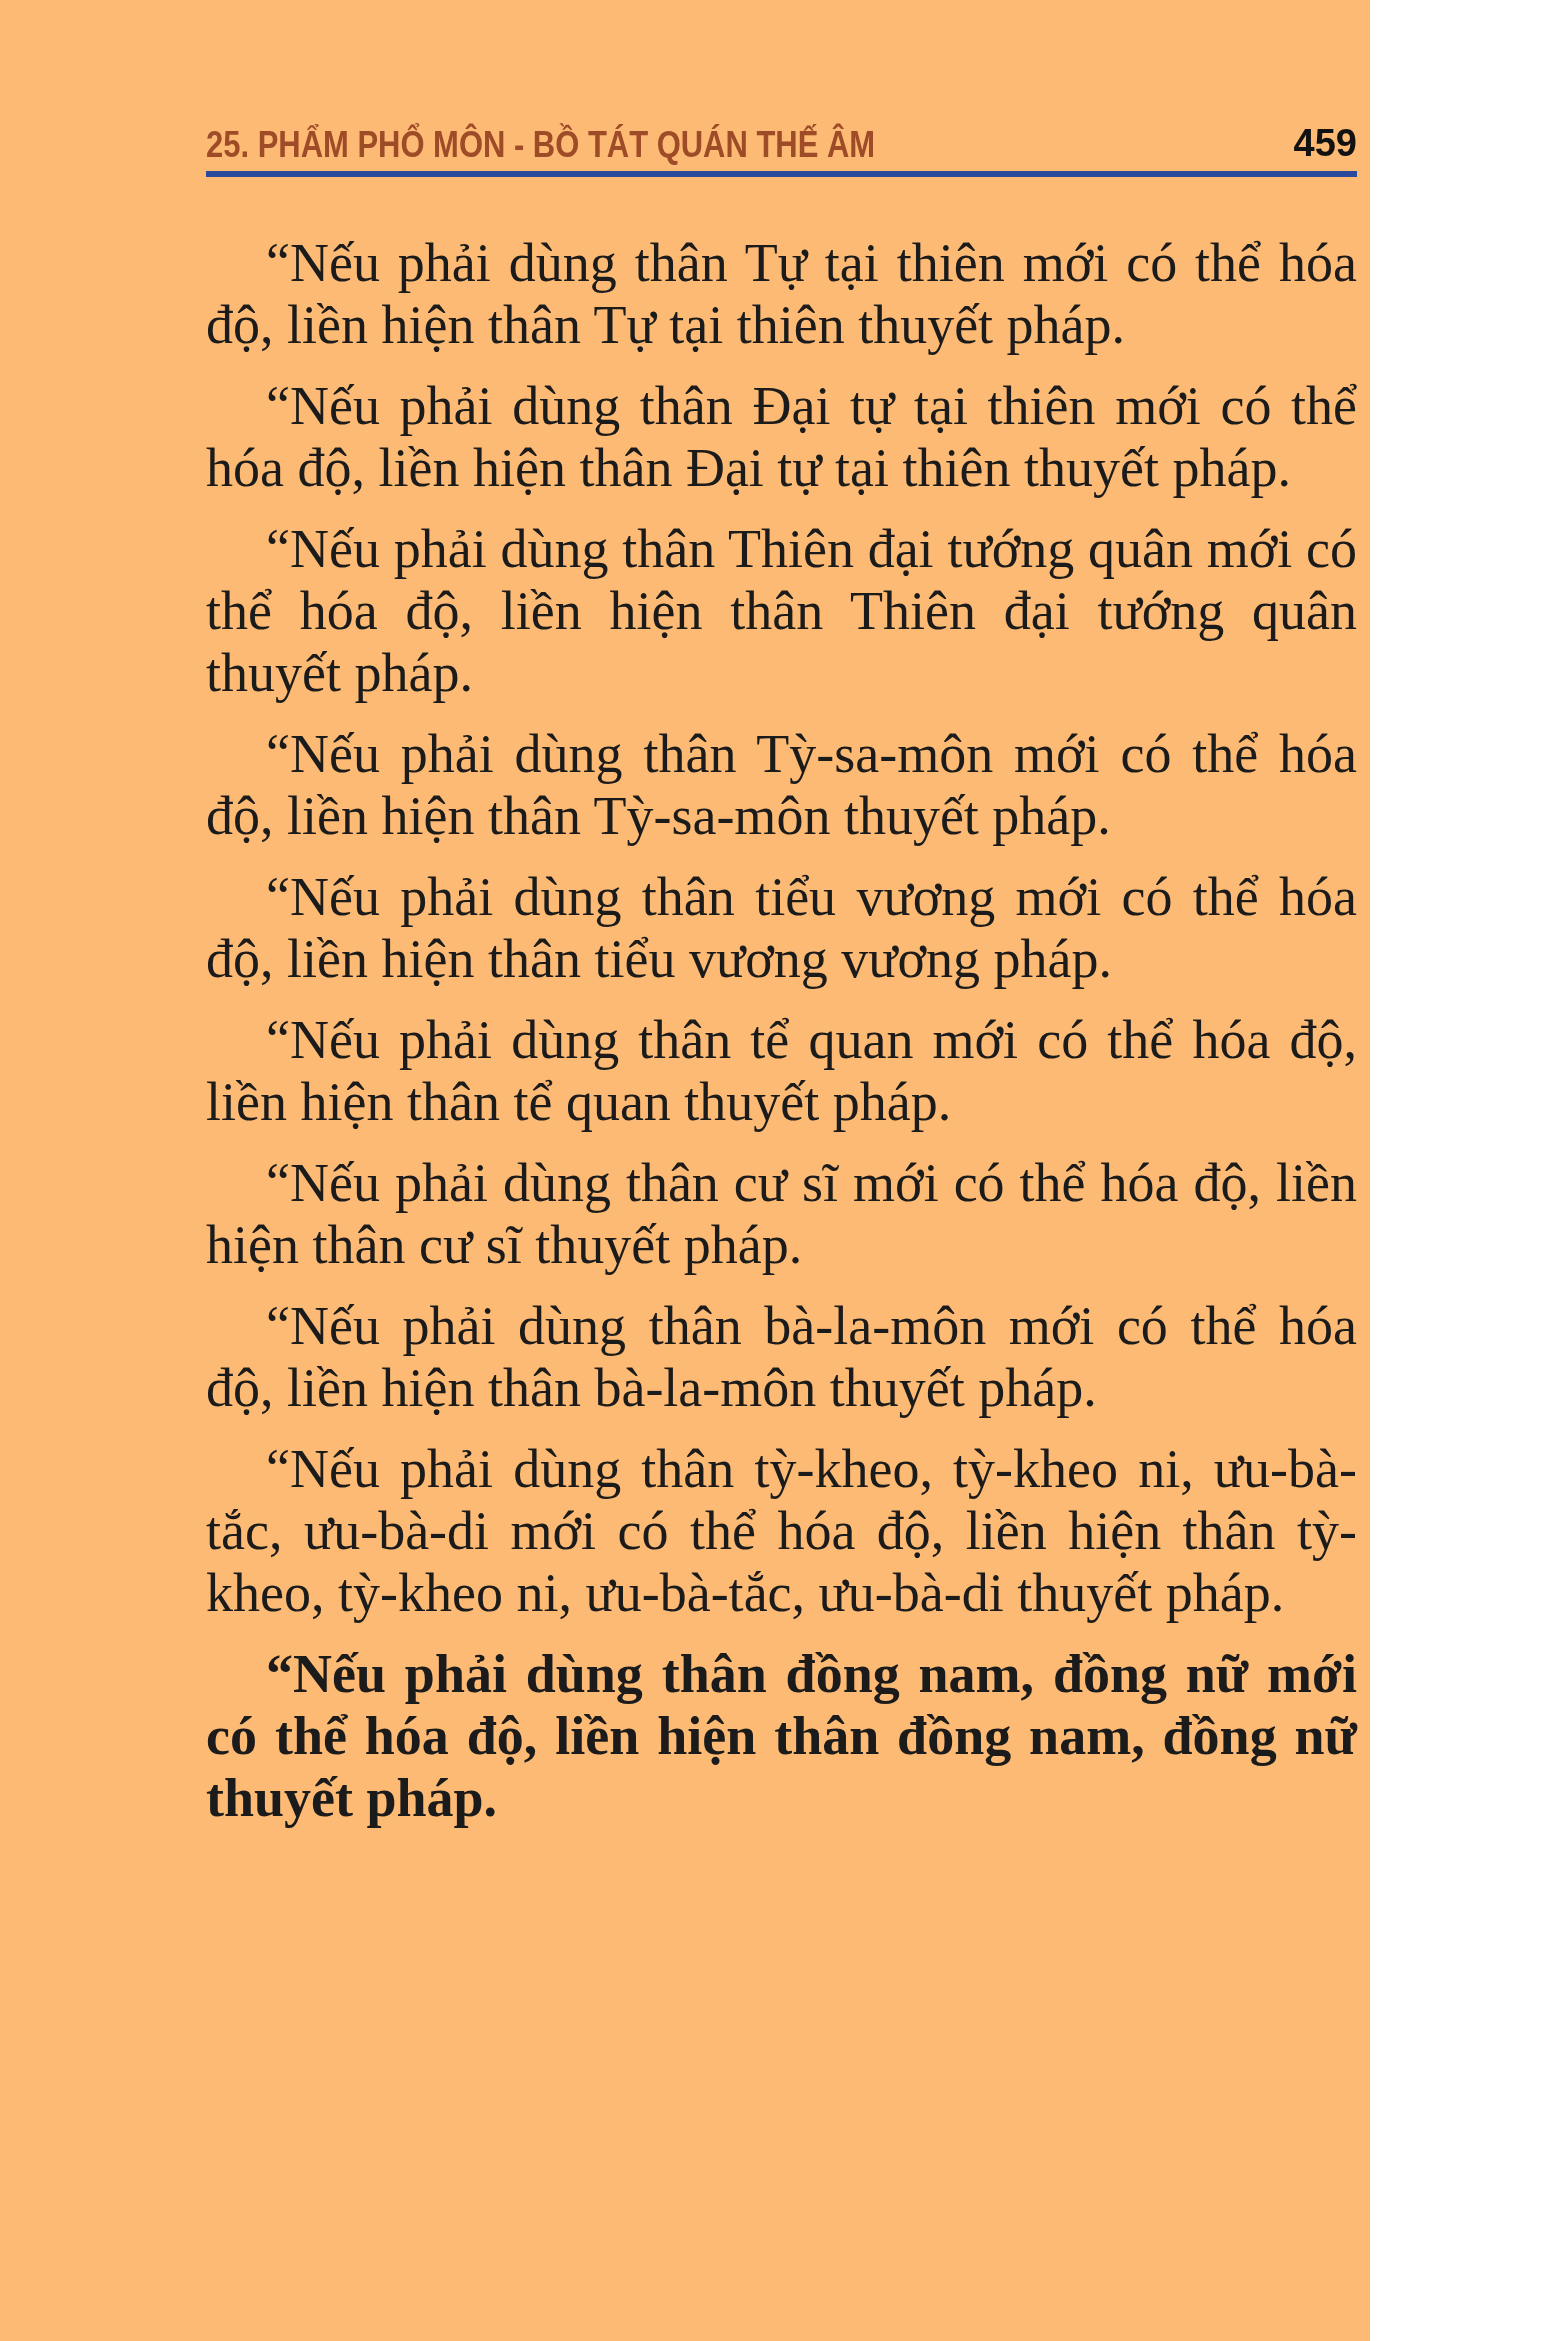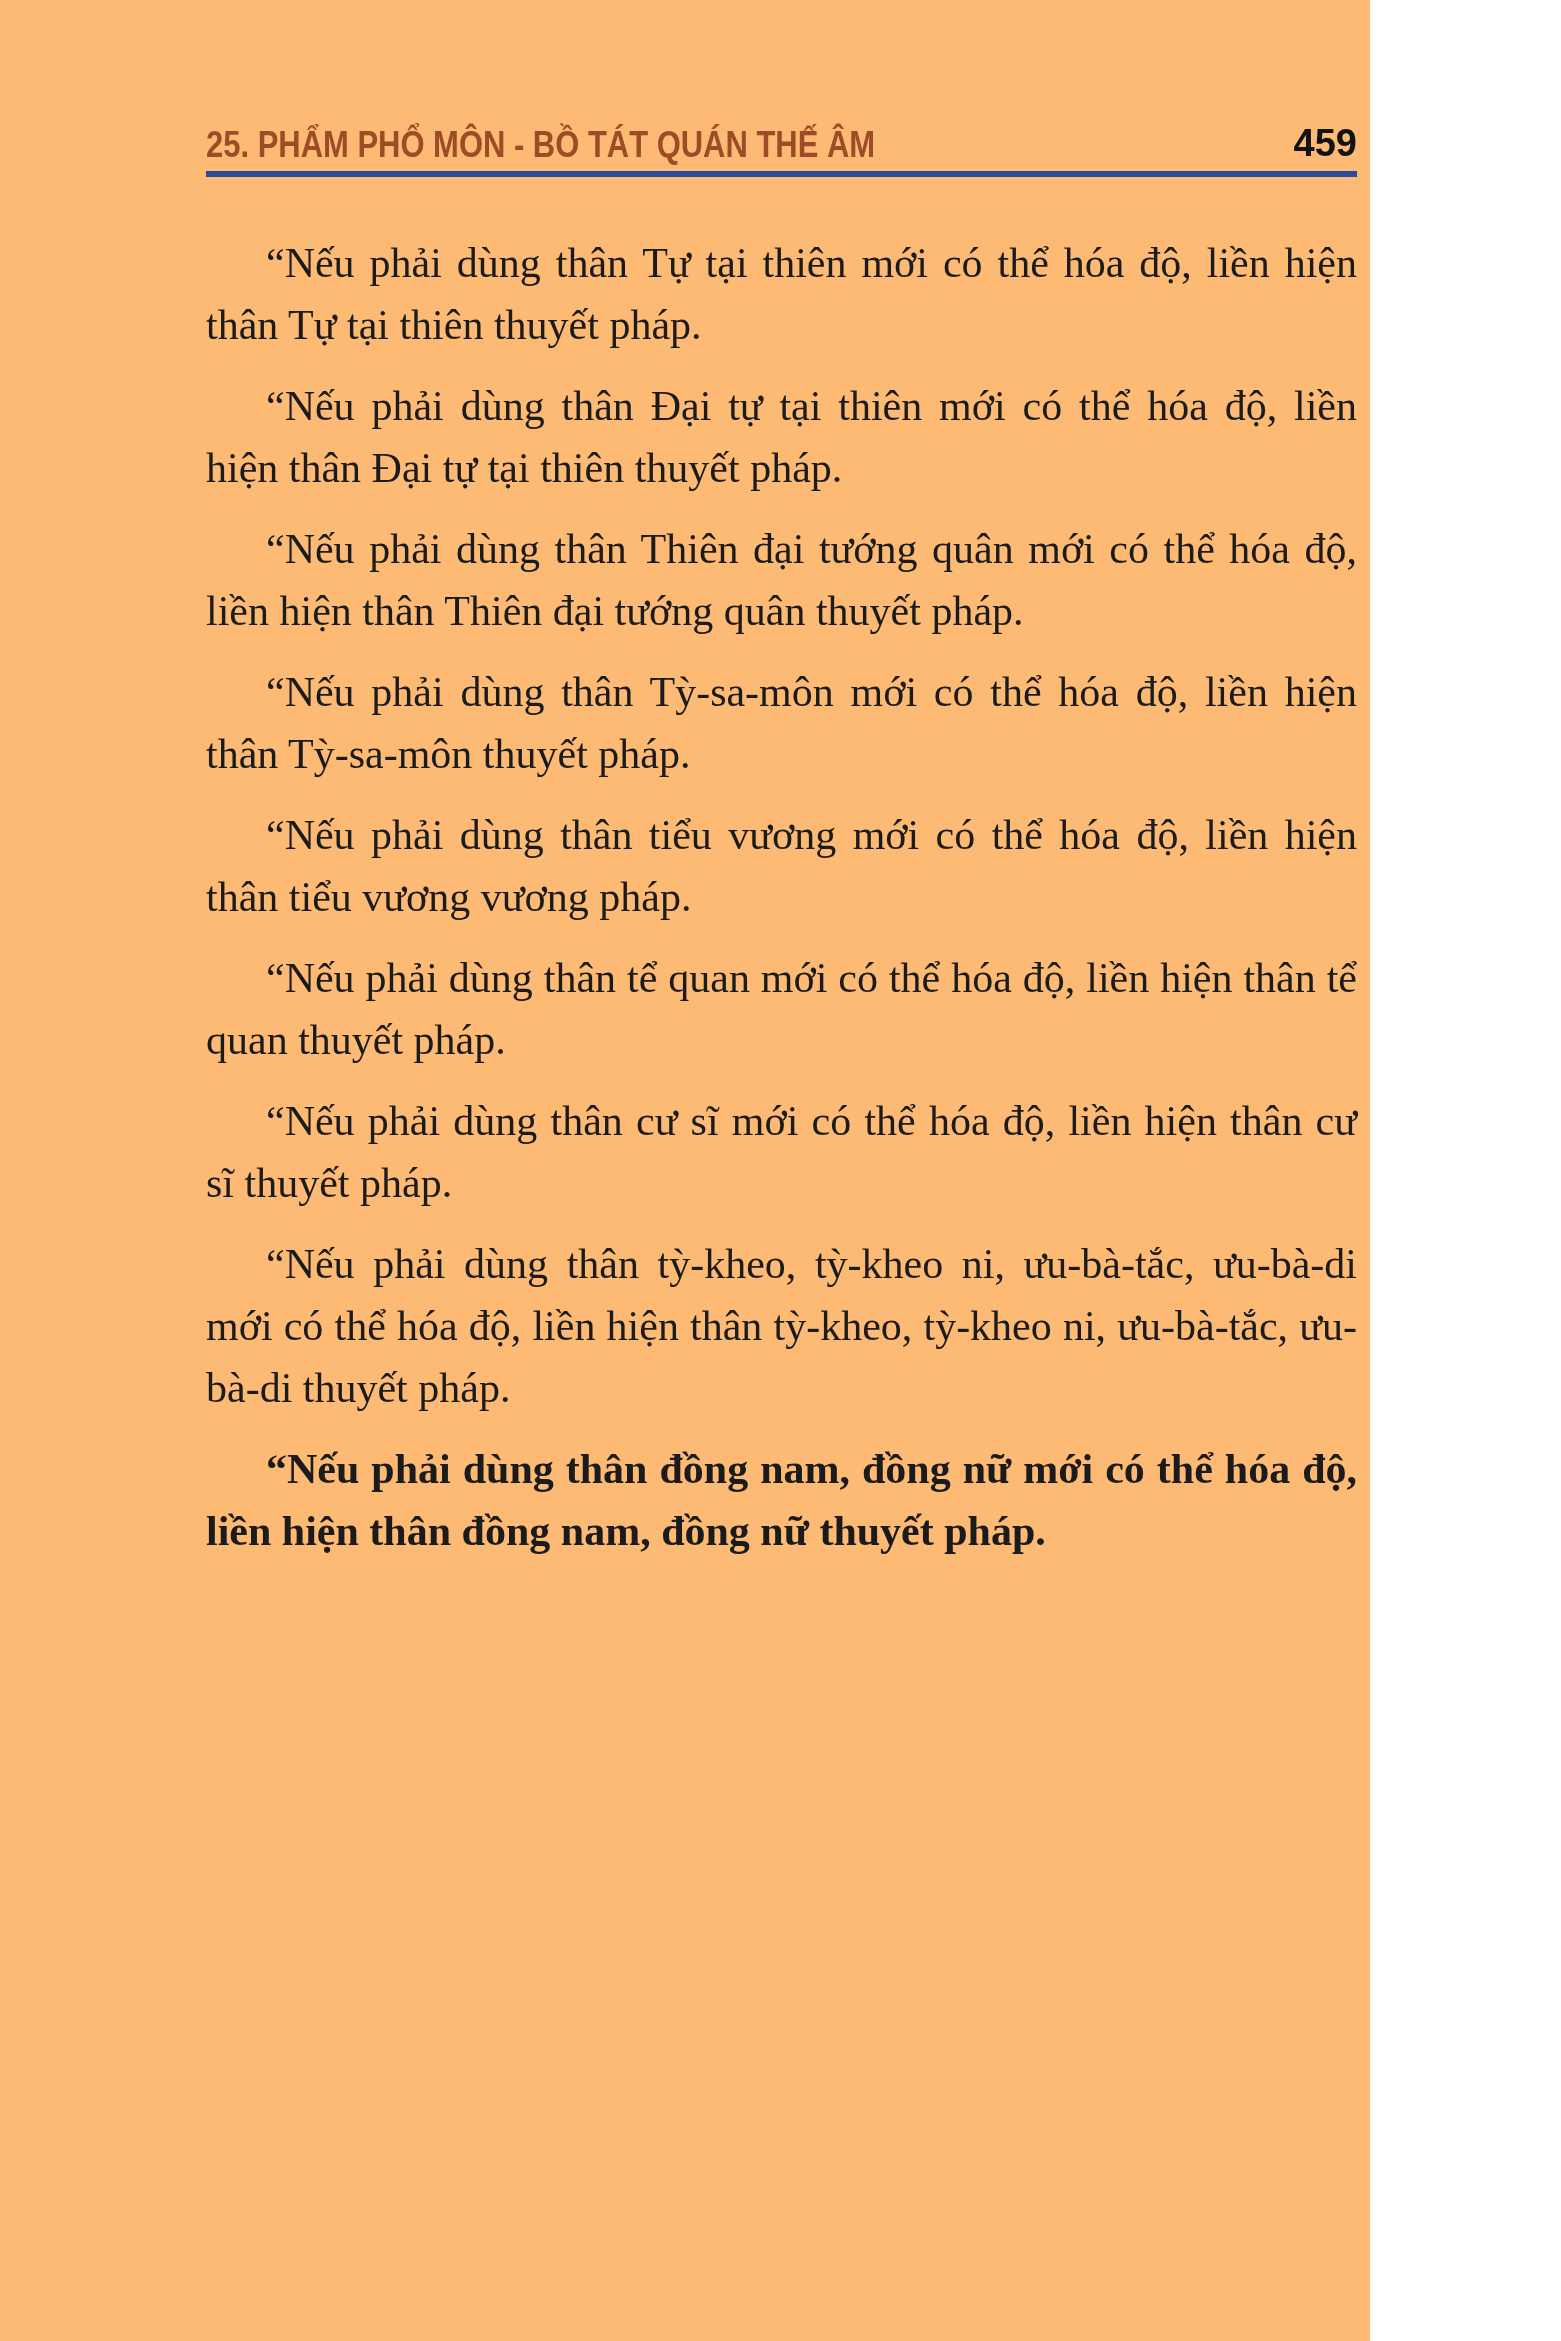--- a/index.html
+++ b/index.html
@@ -52,21 +52,21 @@
     top: 171px;
     width: 1151px;
     height: 6px;
     background: var(--rule-color, #2a4b9b);
   }
   .content {
     position: absolute;
     left: 206px;
     top: 232px;
     width: 1151px;
-    font-size: 42px;
+    font-size: 54px;
     line-height: 62px;
     text-align: justify;
   }
   .content p {
     margin: 0 0 19px 0;
     text-indent: 60px;
   }
   .content p:last-child {
     margin-bottom: 0;
     font-weight: bold;
@@ -85,18 +85,19 @@
   <div class="header-rule"></div>
 
   <div class="content">
       <p>“Nếu phải dùng thân Tự tại thiên mới có thể hóa độ, liền hiện thân Tự tại thiên thuyết pháp.</p>
       <p>“Nếu phải dùng thân Đại tự tại thiên mới có thể hóa độ, liền hiện thân Đại tự tại thiên thuyết pháp.</p>
       <p>“Nếu phải dùng thân Thiên đại tướng quân mới có thể hóa độ, liền hiện thân Thiên đại tướng quân thuyết pháp.</p>
       <p>“Nếu phải dùng thân Tỳ-sa-môn mới có thể hóa độ, liền hiện thân Tỳ-sa-môn thuyết pháp.</p>
       <p>“Nếu phải dùng thân tiểu vương mới có thể hóa độ, liền hiện thân tiểu vương vương pháp.</p>
       <p>“Nếu phải dùng thân tể quan mới có thể hóa độ, liền hiện thân tể quan thuyết pháp.</p>
       <p>“Nếu phải dùng thân cư sĩ mới có thể hóa độ, liền hiện thân cư sĩ thuyết pháp.</p>
+      <p>“Nếu phải dùng thân bà-la-môn mới có thể hóa độ, liền hiện thân bà-la-môn thuyết pháp.</p>
       <p>“Nếu phải dùng thân tỳ-kheo, tỳ-kheo ni, ưu-bà-tắc, ưu-bà-di mới có thể hóa độ, liền hiện thân tỳ-kheo, tỳ-kheo ni, ưu-bà-tắc, ưu-bà-di thuyết pháp.</p>
       <p>“Nếu phải dùng thân đồng nam, đồng nữ mới có thể hóa độ, liền hiện thân đồng nam, đồng nữ thuyết pháp.</p>
     </div>
 
 </div>
 
 
 </body></html>

